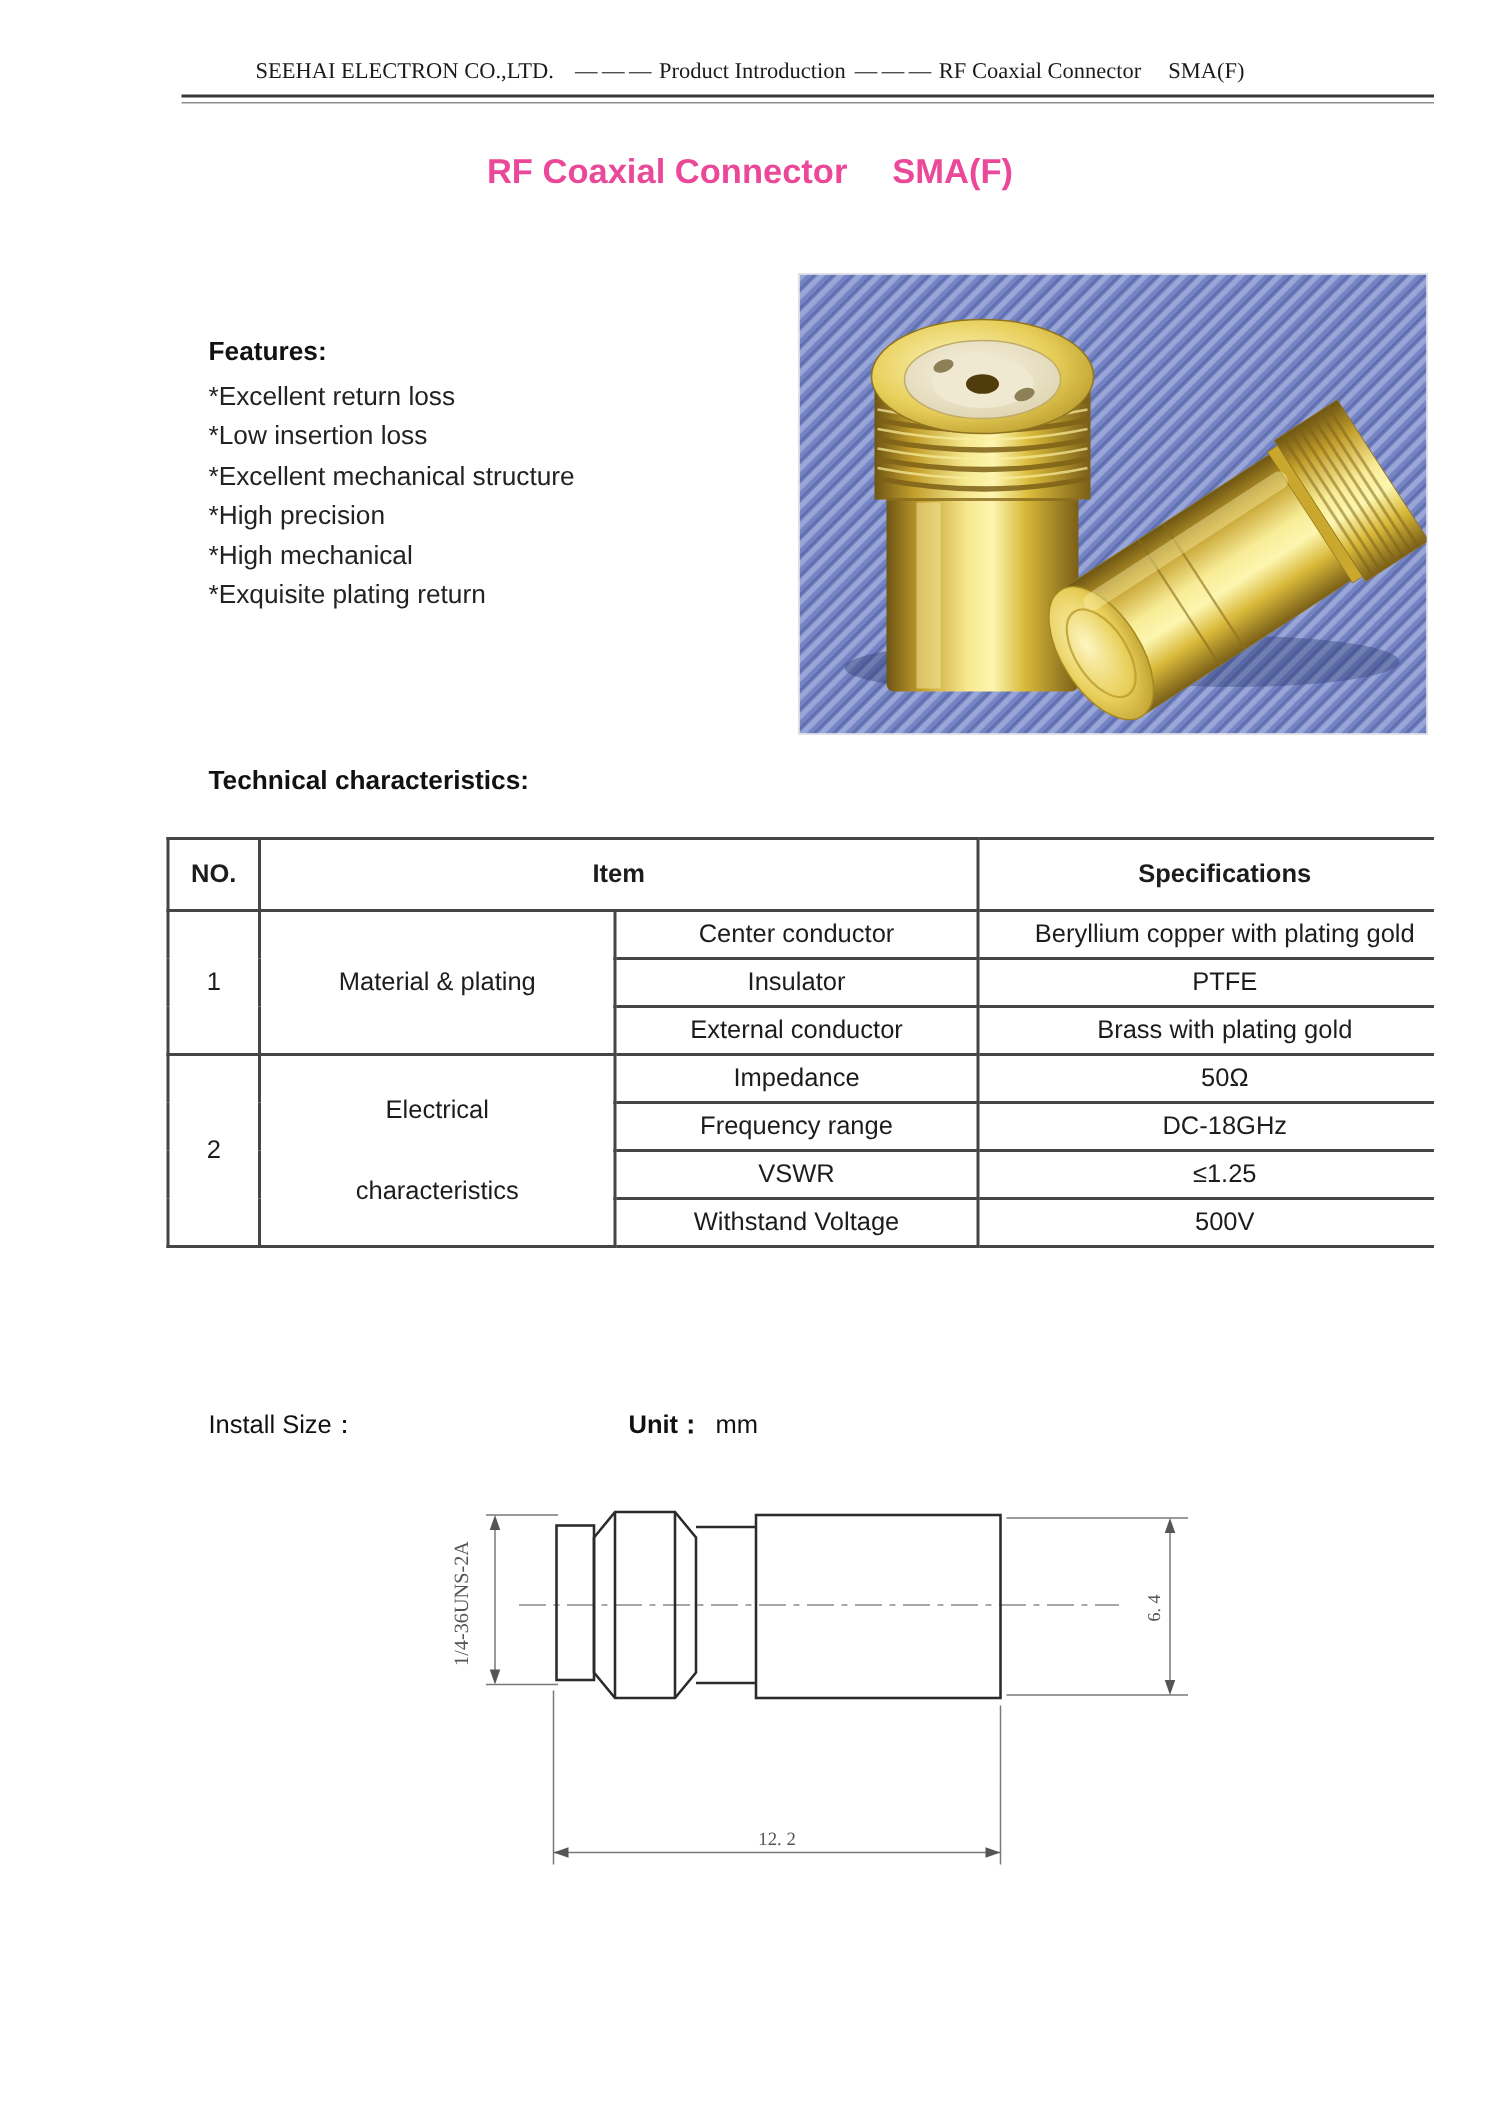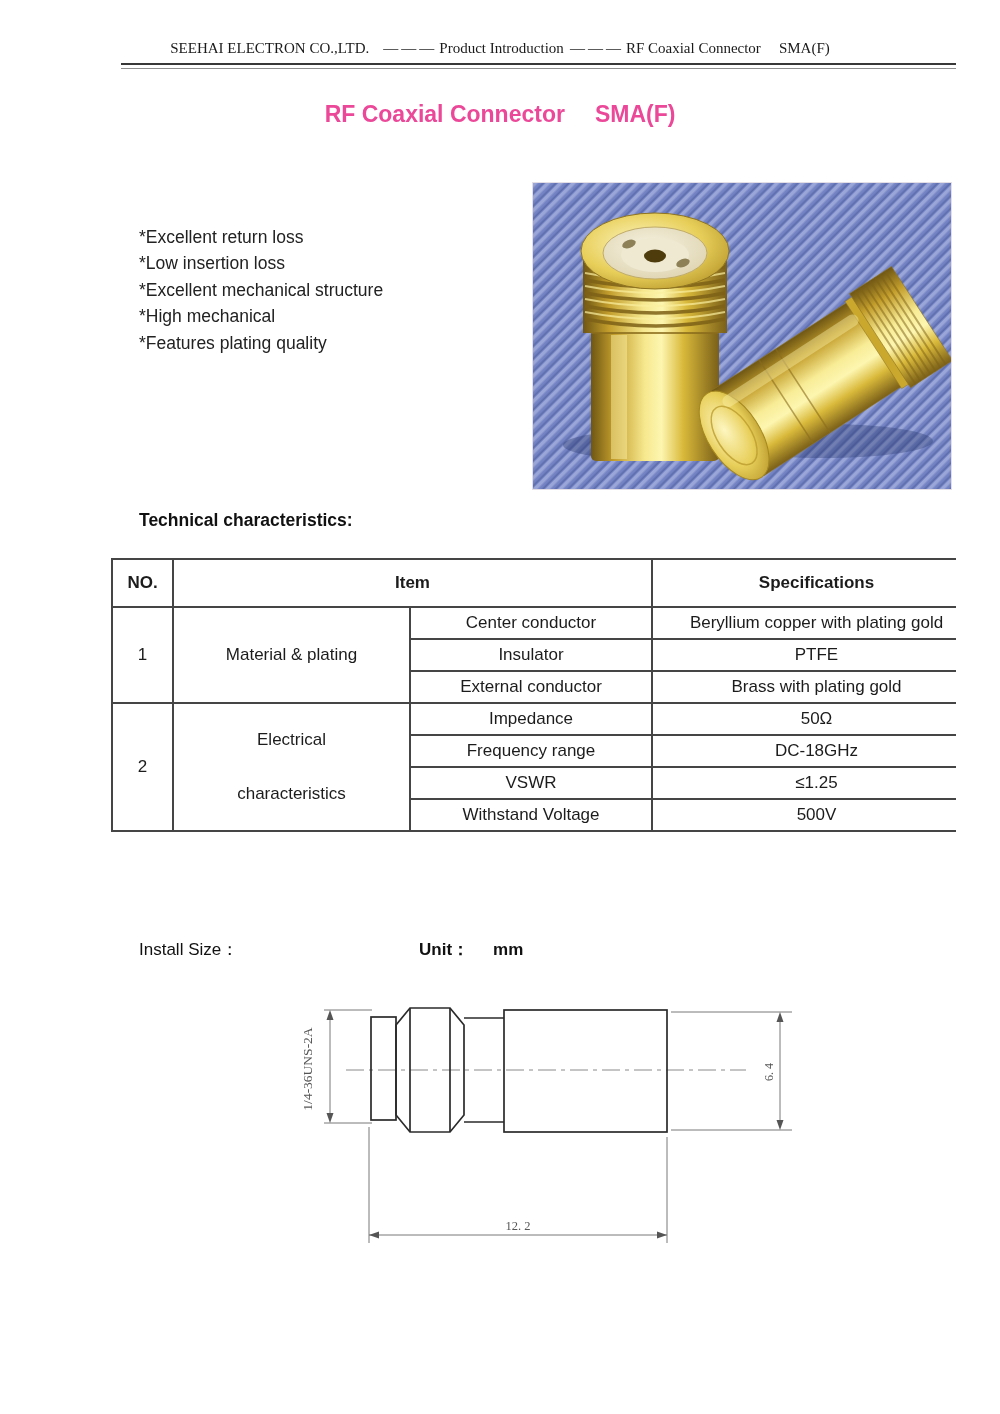--- a/index.html
+++ b/index.html
@@ -44,45 +44,47 @@
     border:2px solid #454545;text-align:center;vertical-align:middle;
     font-size:17px;color:#1c1c1c;padding:0;
   }
   table.spec tr.hdr td{height:46px;font-weight:bold;}
   table.spec tr.sub td{height:30px;}
   .two-line{display:inline-block;max-width:165px;line-height:54px;}
   
   .install-heading{position:absolute;left:95px;top:938px;font-size:17px;font-weight:normal;color:#111;}
   .unit{position:absolute;left:375px;top:938px;font-size:17px;color:#111;}
   .unit .lbl{font-weight:bold;}
-  .unit .val{margin-left:24px;font-weight:bold;}
+  .unit .val{margin-left:8px;font-weight:normal;}
   .drawing{position:absolute;left:240px;top:985px;width:520px;height:270px;}
   .dim-text{font-family:"Liberation Serif",serif;fill:#555;}
 </style>
 </head>
 <body>
 
 <div class="page">
 
   <div class="doc-header">
     <span class="seg company">SEEHAI ELECTRON CO.,LTD.</span><span class="seg dashes">———</span><span class="seg doctype">Product Introduction</span><span class="seg dashes">———</span><span class="seg product">RF Coaxial Connector</span><span class="seg model">SMA(F)</span>
   </div>
   <div class="header-rule"></div>
 
   <div class="page-title">
     <span>RF Coaxial Connector</span><span class="model">SMA(F)</span>
   </div>
 
   <div class="features">
+    <h3>Features:</h3>
     <ul>
       <li>*Excellent return loss</li>
       <li>*Low insertion loss</li>
       <li>*Excellent mechanical structure</li>
+      <li>*High precision</li>
       <li>*High mechanical</li>
-      <li>*Features plating quality</li>
+      <li>*Exquisite plating return</li>
     </ul>
   </div>
 
   <div class="photo">
     <svg width="418" height="306" viewBox="0 0 418 306" xmlns="http://www.w3.org/2000/svg">
       <defs>
         <pattern id="weave" width="9" height="9" patternUnits="userSpaceOnUse" patternTransform="rotate(45)">
           <rect width="9" height="9" fill="#7383c3"></rect>
           <rect width="3.5" height="9" fill="#9aa6d8"></rect>
           <rect x="6.5" width="1.5" height="9" fill="#5d6cab"></rect>

